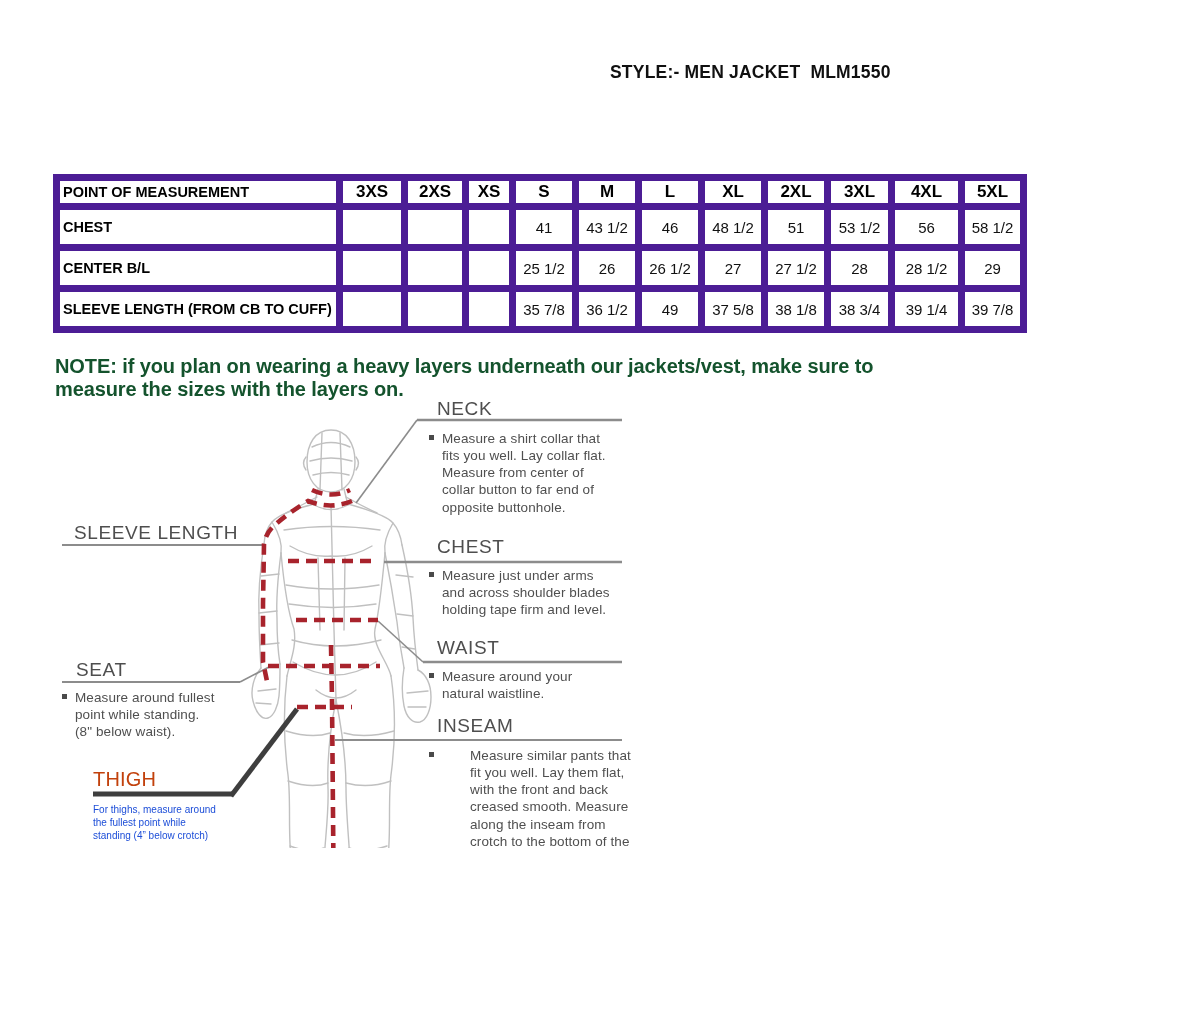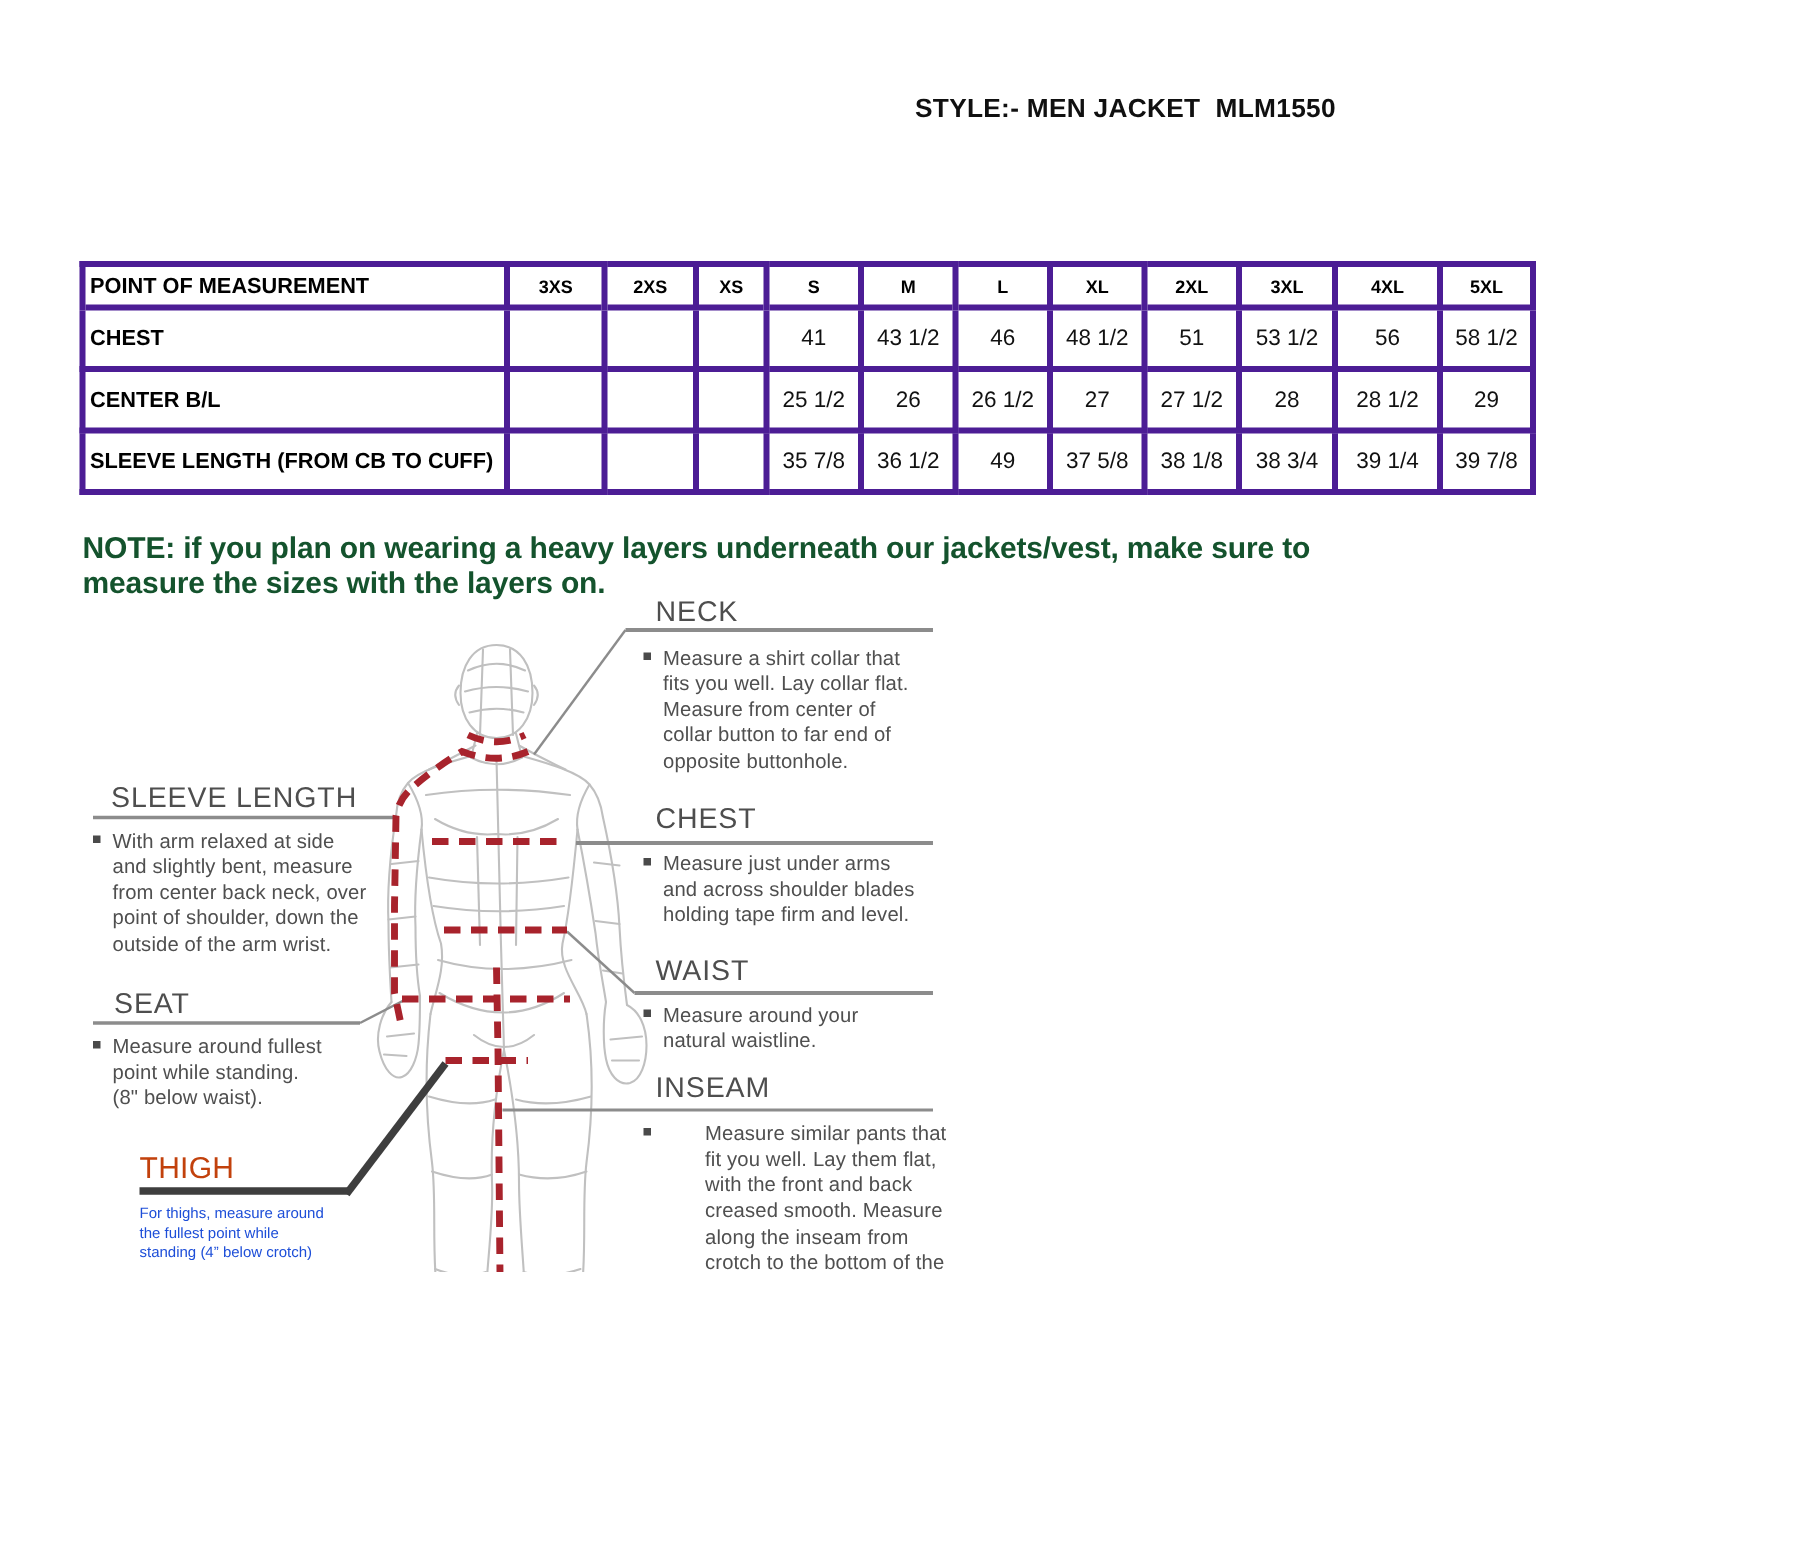--- a/index.html
+++ b/index.html
@@ -9,25 +9,25 @@
   }
   .doc-title {
     position:absolute; left:610px; top:62px;
     font-size:17.5px; font-weight:bold; color:#101010; letter-spacing:0.2px;
     white-space:pre;
   }
   
   .size-table-wrap { position:absolute; left:53px; top:174px; }
   table.size-table { border-collapse:collapse; table-layout:fixed; }
   table.size-table th, table.size-table td {
-    border:4px solid #4c1d95; padding:0 3px; overflow:hidden; white-space:nowrap;
+    border:7px solid #4c1d95; padding:0 3px; overflow:hidden; white-space:nowrap;
   }
   table.size-table thead th { border-bottom:3px solid #000; }
   th.pom-head, td.row-label { text-align:left; font-weight:bold; font-size:14.5px; color:#000; }
-  th.size-head { font-size:12px; font-weight:bold; color:#000; text-align:center; }
+  th.size-head { font-size:17px; font-weight:bold; color:#000; text-align:center; }
   td.size-cell { font-size:15px; color:#111; text-align:center; font-weight:normal; }
   table.size-table thead tr { height:29px; }
   table.size-table tbody tr { height:41px; }
   .note-line {
     position:absolute; left:55px; top:355px; width:900px;
     font-size:20px; font-weight:bold; color:#14532d; letter-spacing:-0.1px;
   }
   
   .diagram-svg { position:absolute; left:0; top:0; pointer-events:none; }
   .measure-title {
@@ -228,28 +228,20 @@
       <path d="M352 501 Q331 510 308 501 Q290 512 276 524 Q266 532 264 544 L263 604 L263 662 L268 686"></path>
       <path d="M288 561 L378 561"></path>
       <path d="M296 620 L378 620"></path>
       <path d="M268 666 L380 666"></path>
       <path d="M297 707 L352 707"></path>
       <path d="M331 645 L332 700 L334 925"></path>
     </g>
   </svg>
 
   <div class="measure-title" style="left:74px; top:522px;">SLEEVE LENGTH</div>
-  <div class="note-block" style="left:62px; top:552px;">
-    <span class="bullet"></span>
-    <p style="width:178px">With arm relaxed at side
-and slightly bent, measure
-from center back neck, over
-point of shoulder, down the
-outside of the arm wrist.</p>
-  </div>
 
   <div class="measure-title" style="left:76px; top:659px;">SEAT</div>
   <div class="note-block" style="left:62px; top:689px;">
     <span class="bullet"></span>
     <p style="width:178px">Measure around fullest
 point while standing.
 (8" below waist).</p>
   </div>
 
   <div class="measure-title dark" style="left:93px; top:768px;">THIGH</div>

